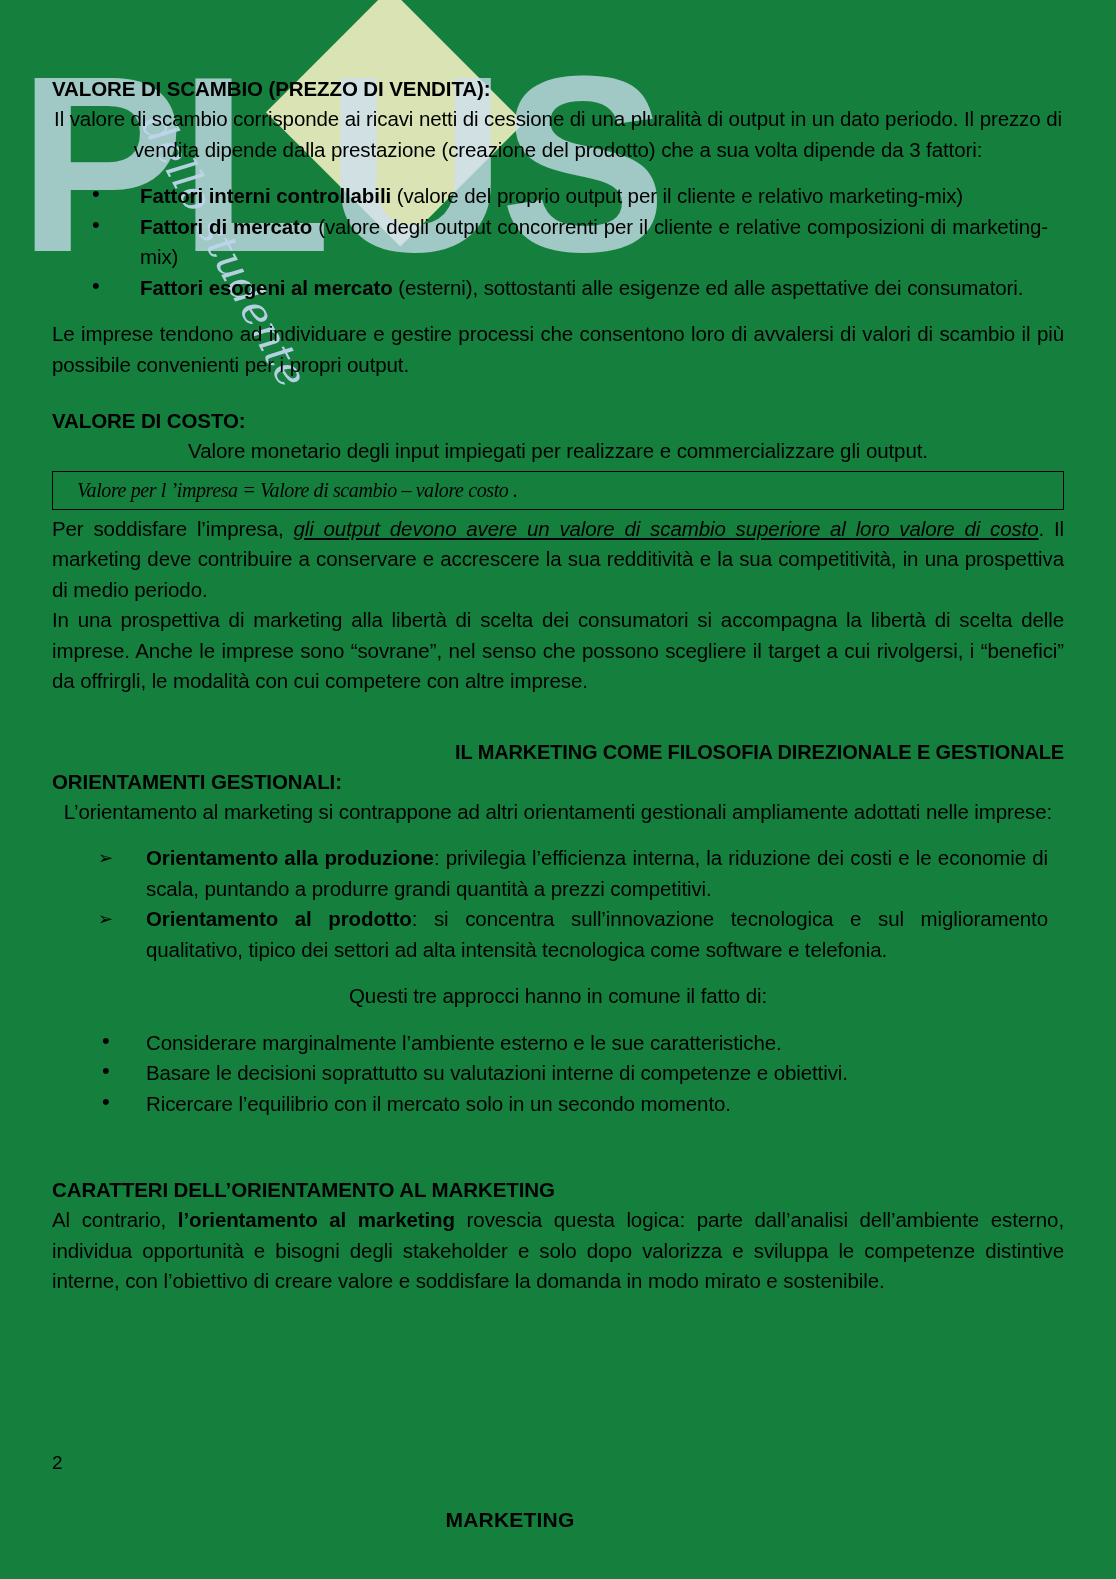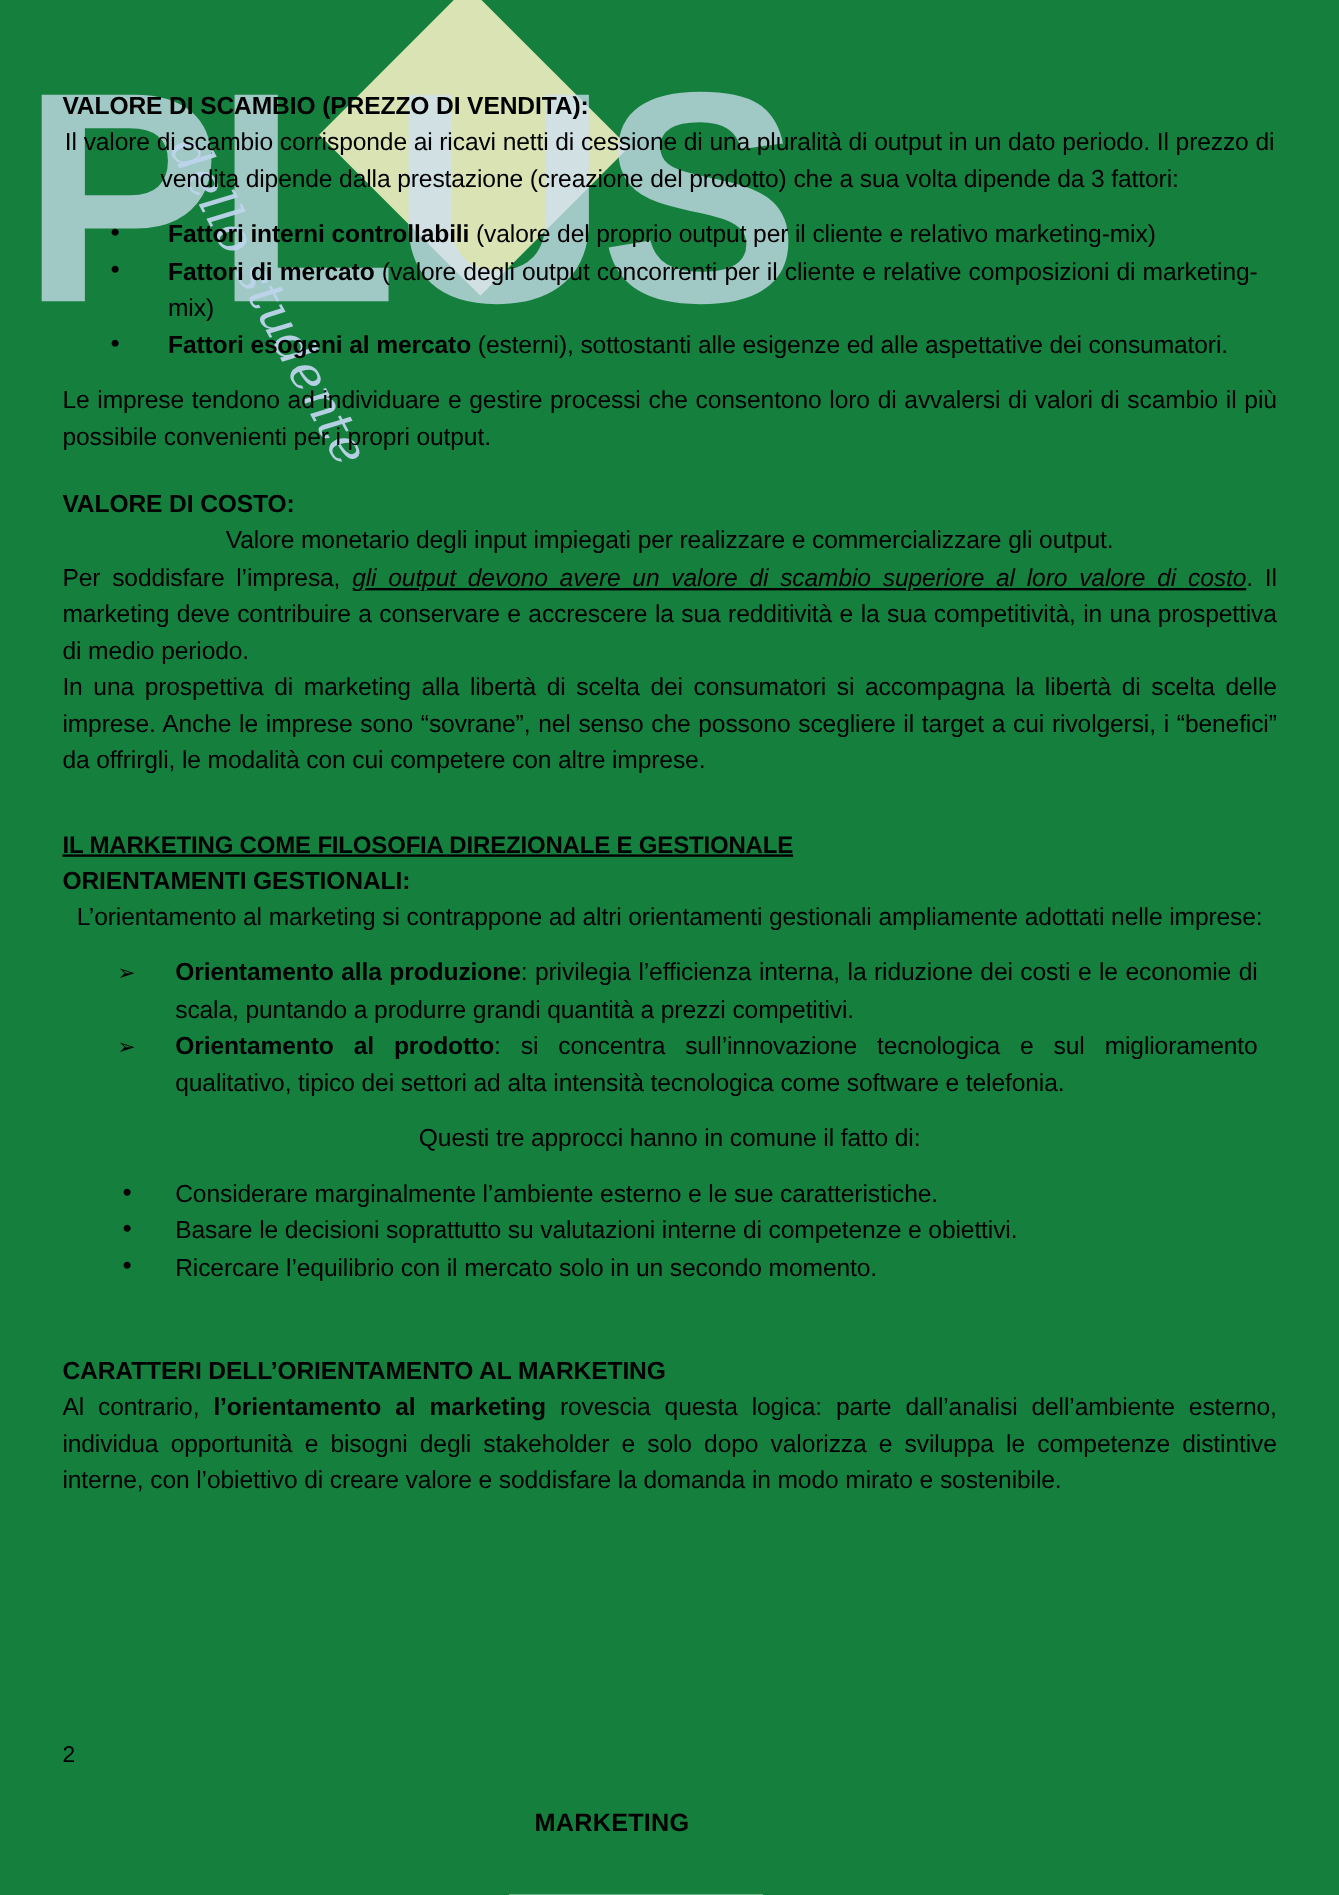--- a/index.html
+++ b/index.html
@@ -78,22 +78,21 @@
 
   .h-bold {
     font-size: 20.5px;
     font-weight: bold;
     line-height: 30px;
     letter-spacing: -0.1px;
   }
   .h-center-underline {
     font-size: 20px;
     font-weight: bold;
-    text-align: left;
-    text-decoration: underline;
+    text-align: right;
     line-height: 30px;
     letter-spacing: -0.15px;
   }
   .body-text {
     font-size: 20.5px;
     line-height: 30.5px;
     text-align: justify;
     letter-spacing: -0.1px;
   }
   .body-text.nojust { text-align: center; }
@@ -216,20 +215,23 @@
       </li>
     </ul>
 
     <p class="body-text">Le imprese tendono ad individuare e gestire processi che consentono loro di avvalersi di valori di scambio il più possibile convenienti per i propri output.</p>
 
     <div class="spacer-md"></div>
 
     <h2 class="h-bold">VALORE DI COSTO:</h2>
     <p class="body-text nojust">Valore monetario degli input impiegati per realizzare e commercializzare gli output.</p>
 
+    <div class="formula-box">
+      <div class="formula">Valore per l ’impresa = Valore di scambio – valore costo .</div>
+    </div>
 
     <p class="body-text"><span>Per soddisfare l’impresa, </span><span class="u-ital">gli output devono avere un valore di scambio superiore al loro valore di costo</span><span>. Il marketing deve contribuire a conservare e accrescere la sua redditività e la sua competitività, in una prospettiva di medio periodo.</span></p>
 
     <p class="body-text">In una prospettiva di marketing alla libertà di scelta dei consumatori si accompagna la libertà di scelta delle imprese. Anche le imprese sono “sovrane”, nel senso che possono scegliere il target a cui rivolgersi, i “benefici” da offrirgli, le modalità con cui competere con altre imprese.</p>
 
     <div class="spacer-lg"></div>
 
     <h2 class="h-center-underline">IL MARKETING COME FILOSOFIA DIREZIONALE E GESTIONALE</h2>
     <h3 class="h-bold">ORIENTAMENTI GESTIONALI:</h3>
     <p class="body-text nojust">L’orientamento al marketing si contrappone ad altri orientamenti gestionali ampliamente adottati nelle imprese:</p>

